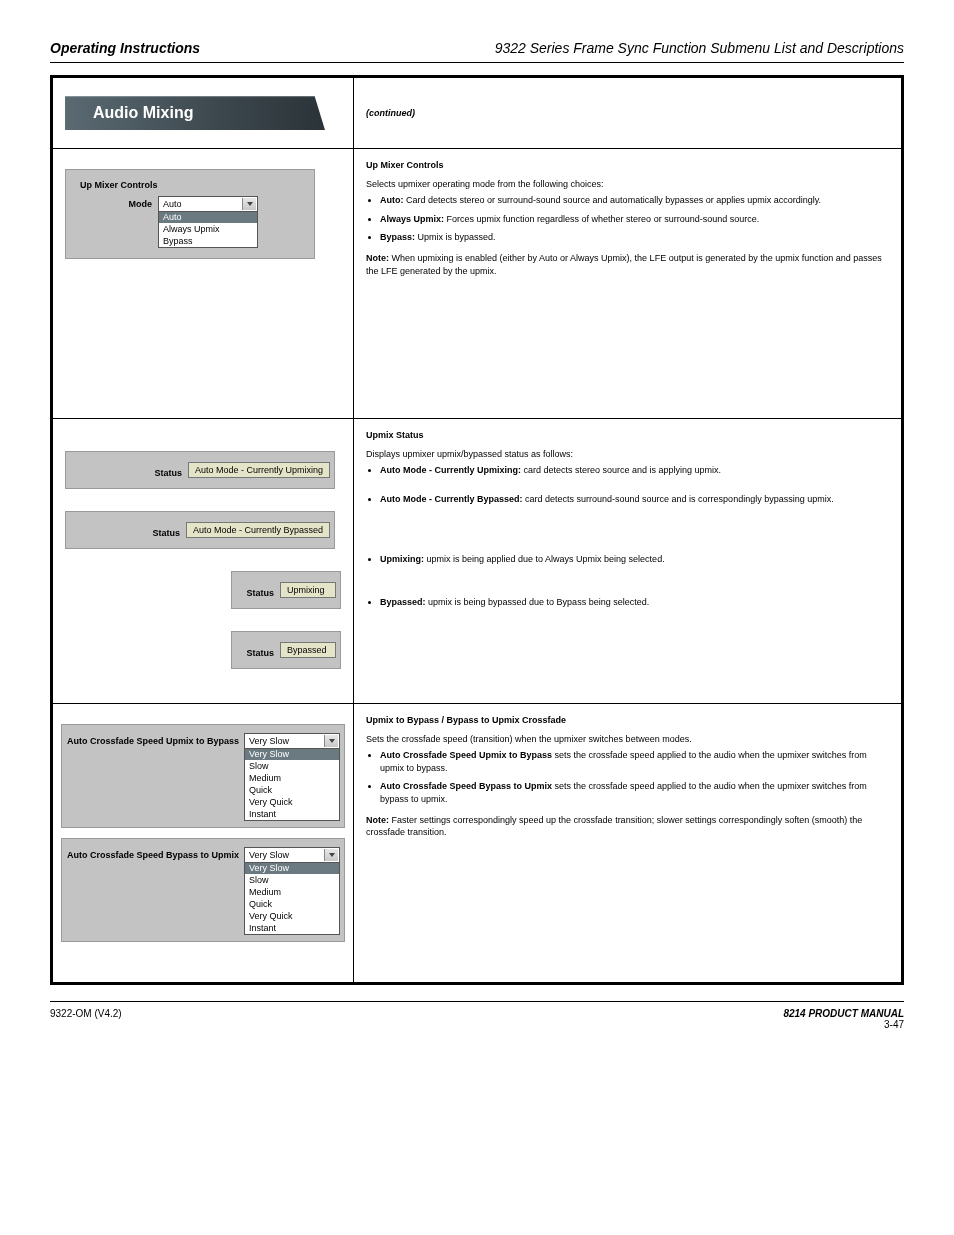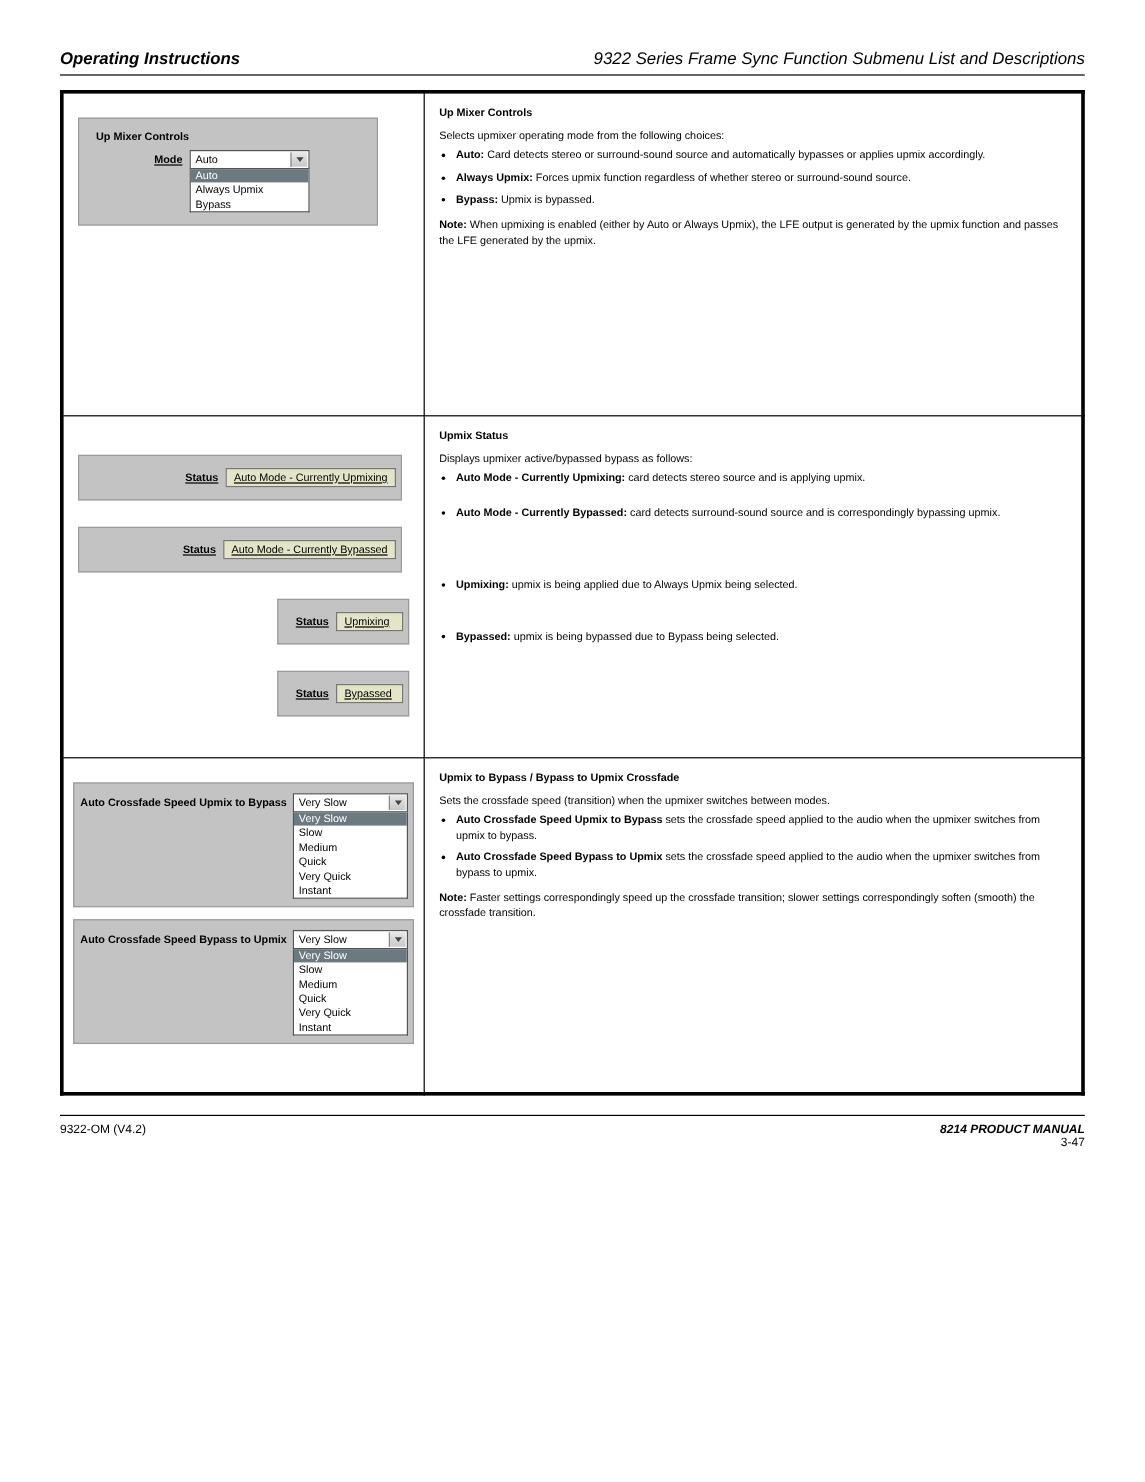--- a/index.html
+++ b/index.html
@@ -77,21 +77,20 @@
       align-items: flex-start;
       margin-top: 2px;
     }
     .panel-label {
       width: 84px;
       text-align: right;
       font-weight: bold;
       font-size: 9px;
       padding-right: 6px;
       padding-top: 3px;
-      text-decoration: underline;
     }
     .panel-label-wide {
       width: 178px;
       text-align: right;
       font-weight: bold;
       font-size: 9px;
       padding-right: 5px;
       padding-top: 3px;
     }
     .combo {
@@ -143,23 +142,22 @@
       display: inline-block;
       border: 1px solid #777;
       background: #e4e4c8;
       padding: 2px 6px;
       font-size: 9px;
       min-width: 56px;
     }
     .status-row {
       display: flex;
       justify-content: flex-end;
-      align-items: center;
+      align-items: flex-end;
       margin: 4px 0;
-      text-decoration: underline;
     }
     .status-row .status-label {
       font-weight: bold;
       font-size: 9px;
       margin-right: 6px;
     }
     .bullet-list { padding-left: 14px; margin-top: 4px; }
     .bullet-list li { margin-bottom: 6px; }
     .note { margin-top: 8px; }
     .note-label { font-weight: bold; }
@@ -182,20 +180,28 @@
 <body>
 
 <div class="page-header">
   <div class="header-left">Operating Instructions</div>
   <div class="header-right">9322 Series Frame Sync Function Submenu List and Descriptions</div>
 </div>
 
 <table class="outer-table">
 
   <tbody>
+      <tr class="banner-row">
+    <td class="left-col" style="padding-top:18px;padding-bottom:18px;">
+      <div class="banner">Audio Mixing</div>
+    </td>
+    <td class="right-col" style="vertical-align:middle;">
+      <span class="continued">(continued)</span>
+    </td>
+  </tr>
 
   <tr>
     <td class="left-col" style="height:270px;">
       <div class="gap-sm"></div>
       <div class="panel" style="width:250px;">
         <div class="panel-fieldset">
           <span class="panel-legend">Up Mixer Controls</span>
           <div class="panel-row">
             <div class="panel-label">Mode</div>
             <div>
@@ -255,21 +261,21 @@
       <div class="panel" style="width:110px;float:right;padding:6px 4px;">
         <div class="status-row">
           <span class="status-label">Status</span>
           <span class="status-box">Bypassed</span>
         </div>
       </div>
       <div style="clear:both"></div>
     </td>
     <td class="right-col">
       <div class="subsection-title">Upmix Status</div>
-      <div>Displays upmixer active/bypassed bypass as follows:</div>
+      <div>Displays upmixer upmix/bypassed status as follows:</div>
       <ul class="bullet-list">
         <li style="margin-bottom:16px;"><b>Auto Mode - Currently Upmixing:</b><span> card detects stereo source and is applying upmix.</span></li>
         <li style="margin-bottom:48px;"><b>Auto Mode - Currently Bypassed:</b><span> card detects surround-sound source and is correspondingly bypassing upmix.</span></li>
         <li style="margin-bottom:30px;"><b>Upmixing:</b><span> upmix is being applied due to Always Upmix being selected.</span></li>
         <li><b>Bypassed:</b><span> upmix is being bypassed due to Bypass being selected.</span></li>
       </ul>
     </td>
   </tr>
 
   <tr>

